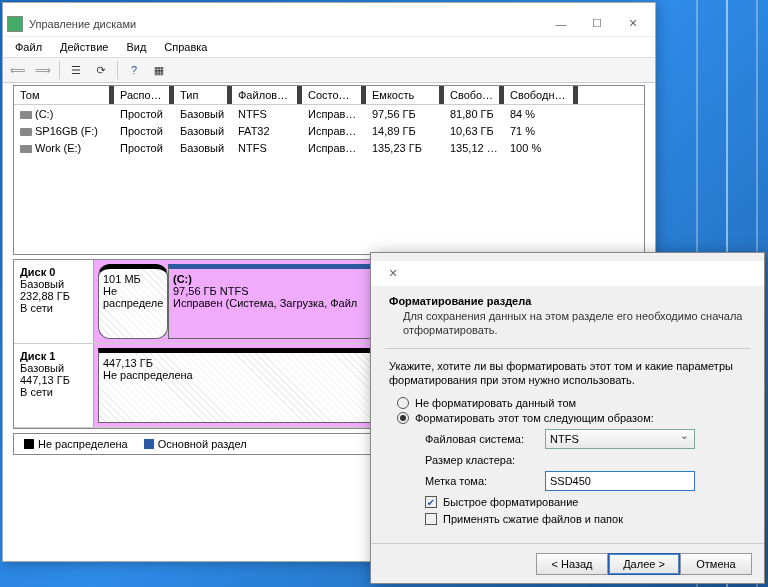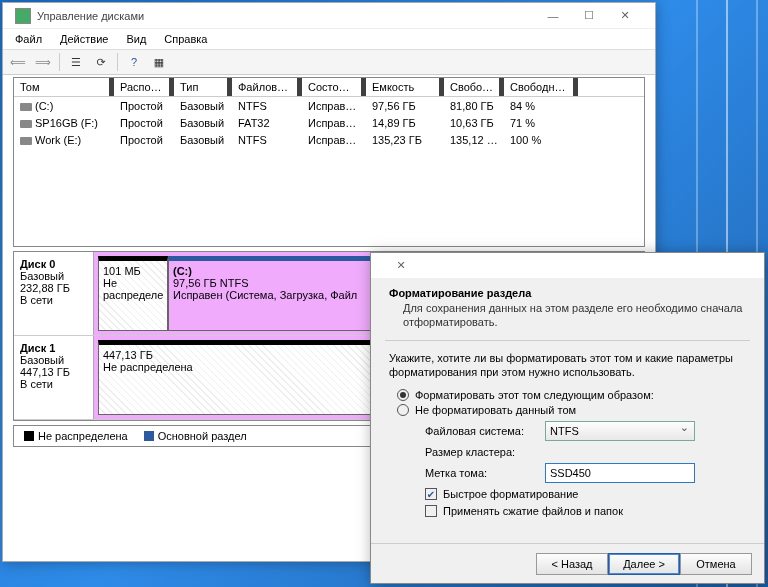--- a/index.html
+++ b/index.html
@@ -1,20 +1,20 @@
 <!DOCTYPE html>
 <html><head>
 <meta charset="utf-8">
 <style>
 * { box-sizing: border-box; margin: 0; padding: 0; font-family: "Segoe UI", Tahoma, sans-serif; font-size: 11px; }
 body { width: 768px; height: 587px; background: linear-gradient(135deg, #1a6dc4 0%, #2e8be8 50%, #1e5fa8 100%); position: relative; overflow: hidden; }
 .desktop-lines::before, .desktop-lines::after { content: ""; position: absolute; background: rgba(255,255,255,0.5); }
 .desktop-lines::before { width: 2px; height: 100%; right: 40px; top: 0; box-shadow: 30px 0 0 rgba(255,255,255,0.3), -30px 0 0 rgba(255,255,255,0.3); }
 .main-window { position: absolute; top: 2px; left: 2px; width: 654px; height: 560px; background: #fff; border: 1px solid #aaa; box-shadow: 2px 2px 12px rgba(0,0,0,0.25); display: flex; flex-direction: column; }
-.titlebar { height: 26px; background: #fff; display: flex; align-items: center; padding: 0 12px; border-bottom: 1px solid #eee; }
+.titlebar { height: 26px; background: #fff; display: flex; align-items: center; padding: 0 4px; border-bottom: 1px solid #eee; margin-top: 8px; }
 .titlebar .icon { width: 16px; height: 16px; margin-right: 6px; background: #4a6; border: 1px solid #888; }
 .titlebar .title { flex: 1; color: #444; }
 .win-btns { display: flex; }
 .win-btn { width: 36px; height: 22px; display: flex; align-items: center; justify-content: center; color: #666; cursor: default; }
 .menubar { height: 20px; display: flex; align-items: center; padding: 0 4px; gap: 2px; background: #fff; }
 .menu-item { padding: 2px 8px; cursor: default; }
 .toolbar { height: 26px; background: #f5f5f5; border-top: 1px solid #ddd; border-bottom: 1px solid #ccc; display: flex; align-items: center; padding: 0 4px; gap: 3px; }
 .tb-btn { width: 22px; height: 20px; border: 1px solid transparent; display: flex; align-items: center; justify-content: center; color: #888; }
 .tb-btn.enabled { color: #333; }
 .tb-sep { width: 1px; height: 18px; background: #ccc; margin: 0 2px; }
@@ -143,21 +143,21 @@
 
   <div class="graphical" id="disk-area">
       <div class="disk-row">
         <div class="disk-label">
           <div class="dname">Диск 0</div>
           <div>Базовый</div>
           <div>232,88 ГБ</div>
           <div>В сети</div>
         </div>
         <div class="disk-parts">
-          <div class="part unalloc" style="width: 70px;">
+          <div class="part unalloc" style="width: 70px; border-radius: 12px;">
             <div>101 МБ</div>
             <div>Не распределе</div>
           </div>
           <div class="part primary" style="width: 240px;">
             <div class="pt">(C:)</div>
             <div>97,56 ГБ NTFS</div>
             <div>Исправен (Система, Загрузка, Файл</div>
           </div>
         </div>
       </div>
@@ -194,26 +194,26 @@
     <div class="win-btns">
       <div class="win-btn">✕</div>
     </div>
   </div>
   <div class="wizard-body">
     <div class="wiz-head">Форматирование раздела</div>
     <div class="wiz-sub">Для сохранения данных на этом разделе его необходимо сначала отформатировать.</div>
     <div class="wiz-sep"></div>
     <div class="wiz-text">Укажите, хотите ли вы форматировать этот том и какие параметры форматирования при этом нужно использовать.</div>
     <div class="radio-row">
+      <span class="radio"></span>
+      <span>Не форматировать данный том</span>
+    </div>
+    <div class="radio-row">
       <span class="radio checked"></span>
       <span>Форматировать этот том следующим образом:</span>
-    </div>
-    <div class="radio-row">
-      <span class="radio"></span>
-      <span>Не форматировать данный том</span>
     </div>
     <div class="form-row">
       <label>Файловая система:</label>
       <div class="sel-wrap"><select><option>NTFS</option></select></div>
     </div>
     <div class="form-row">
       <label>Размер кластера:</label>
     </div>
     <div class="form-row">
       <label>Метка тома:</label>

